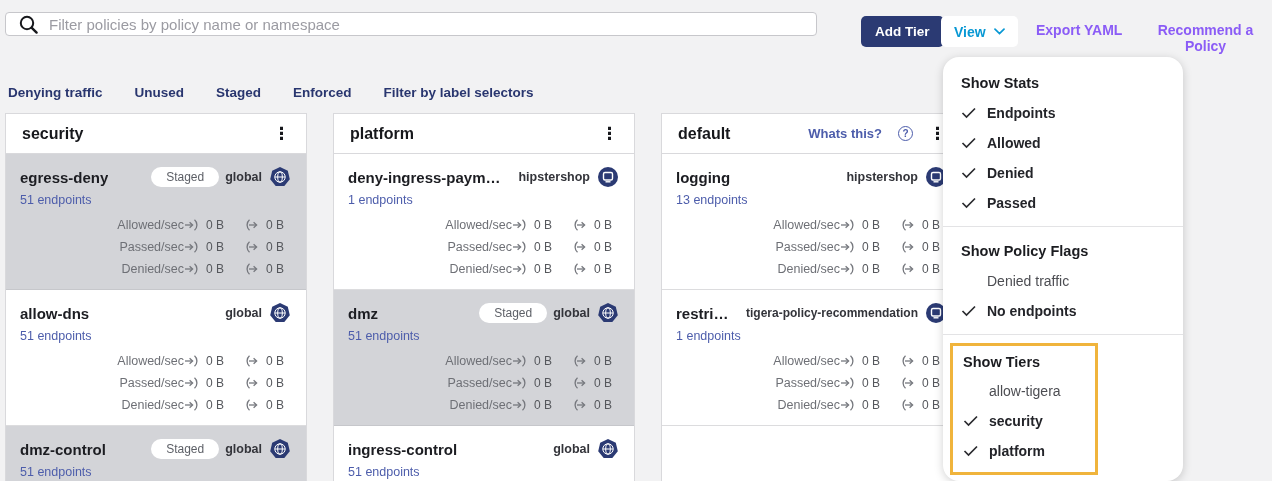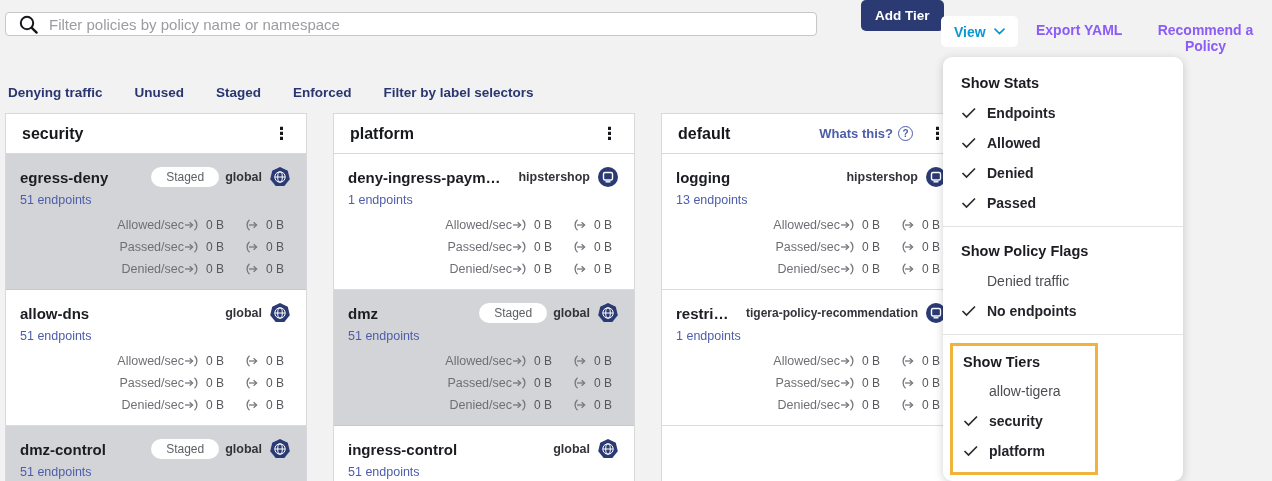--- a/index.html
+++ b/index.html
@@ -15,21 +15,21 @@
     position:absolute; left:5px; top:12px; width:812px; height:24px;
     background:#fff; border:1px solid #c7c7cb; border-radius:4px;
     display:flex; align-items:center; padding:0 12px; gap:10px;
   }
   .search-wrap input {
     border:none; outline:none; flex:1; font-size:15px;
     font-family:"Liberation Sans", sans-serif; color:#3a3b40; background:transparent;
   }
   .search-wrap input::placeholder { color:#9b9ba2; }
   .btn-add-tier {
-    position:absolute; left:861px; top:0; height:31px;
+    position:absolute; left:861px; top:16px; height:31px;
     background:#2b3a73; color:#fff; border:none; border-radius:5px;
     font-size:13.5px; font-weight:bold; padding:0 14px; cursor:pointer;
     font-family:"Liberation Sans", sans-serif;
   }
   .btn-view {
     position:absolute; left:941px; top:16px; height:31px;
     background:#fff; color:#0898d4; border:none; border-radius:5px;
     font-size:14px; font-weight:bold; padding:0 13px; cursor:pointer;
     display:flex; align-items:center; gap:8px;
     font-family:"Liberation Sans", sans-serif;
@@ -56,21 +56,21 @@
   }
   .tier-security { left:5px; }
   .tier-platform { left:333px; }
   .tier-default  { left:661px; }
   .tier-header {
     height:40px; background:#fff; border-bottom:1px solid #d9d9dc;
     display:flex; align-items:center; padding:0 12px 0 16px;
   }
   .tier-title { font-size:16px; font-weight:bold; color:#17181c; flex:1; }
   .whats-this {
-    display:flex; align-items:center; gap:5px; color:#4d5dab;
+    display:flex; align-items:center; gap:16px; color:#4d5dab;
     font-size:13px; font-weight:bold; margin-right:12px; cursor:pointer;
     background:none; border:none; font-family:"Liberation Sans", sans-serif;
   }
   .q-circle {
     width:15px; height:15px; border:1.4px solid #4d5dab; border-radius:50%;
     display:inline-flex; align-items:center; justify-content:center;
     font-size:10px; font-weight:bold;
   }
   .kebab { font-size:17px; font-weight:bold; color:#17181c; cursor:pointer;
     background:none; border:none; line-height:1; padding:2px 4px;
@@ -99,21 +99,21 @@
     font-family:"Liberation Sans", sans-serif;
   }
   .stat-row { display:flex; align-items:center; height:22px;text-align:right; }
   .stat-label { flex:1; font-size:12.5px; color:#6e7076; }
   .stat-pair { display:flex; align-items:center; gap:5px; width:52px; }
   .stat-pair + .stat-pair { width:48px; margin-left:8px; }
   .stat-value { font-size:12px; color:#55575c; white-space:nowrap; }
   
   .view-menu {
     position:absolute; left:943px; top:57px; width:240px;
-    background:#fff; border-radius:9px;
+    background:#fff; border-radius:16px;
     box-shadow:0 2px 10px rgba(0,0,0,0.18);
     padding:10px 0 6px 0; z-index:50;
   }
   .menu-section-title {
     font-size:14.5px; font-weight:bold; color:#1b1c20; padding:8px 18px 7px 18px;
   }
   .menu-item {
     display:flex; align-items:center; gap:10px; padding:7px 18px; cursor:pointer;
   }
   .menu-check { width:16px; height:12px; flex-shrink:0; }

